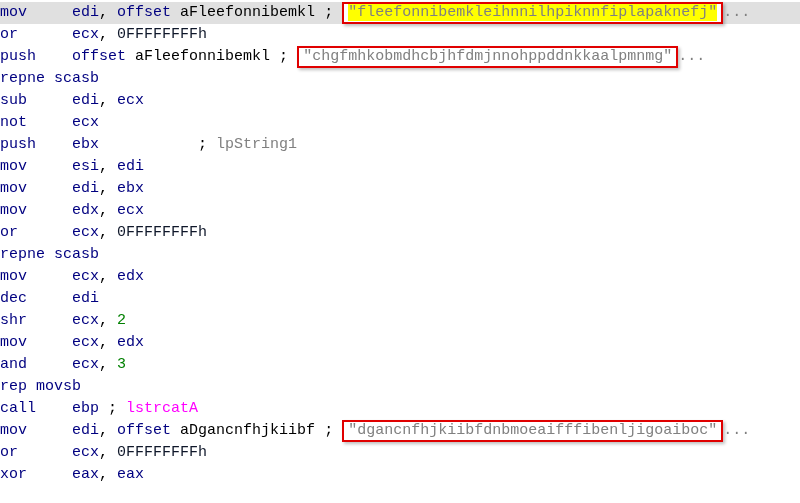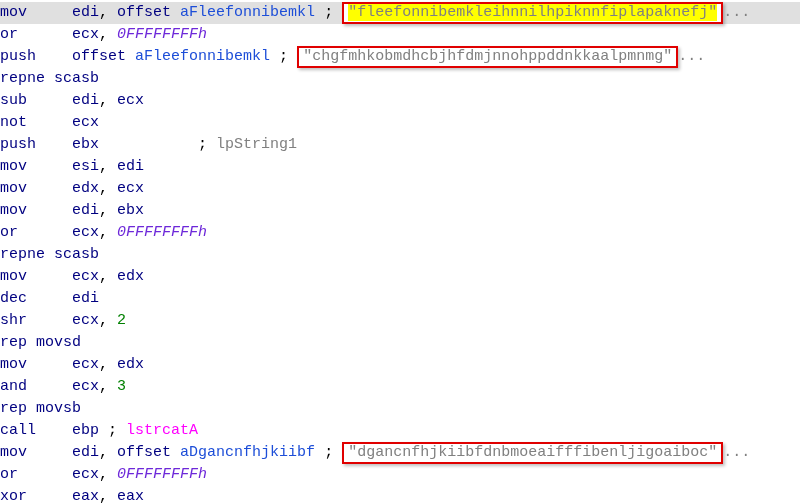--- a/index.html
+++ b/index.html
@@ -16,23 +16,23 @@
   }
   .line {
     white-space: pre;
     line-height: 22px;
     height: 22px;
     display: block;
     position: relative;
   }
   .mnemonic { color: #000080; margin-top: 8px; }
   .reg { color: #000080; }
-  .hex { color: #6d28d9; font-style: italic; }
+  .hex { color: #0f172a; }
   .dec { color: #008000; }
-  .sym { color: #1d4ed8; }
+  .sym { color: #000000; }
   .comment { color: #808080; }
   .func { color: #ff00ff; margin-top: 48px; }
   .kw { color: #000080; }
   .hl-line { background: #e0e0e0; }
   .hl-str { background: #ffff00; color: #808080; }
   .boxed {
     border: 2px solid #e00000;
     padding: 0 4px 0 4px;
     display: inline-block;
     line-height: 18px;
@@ -48,28 +48,27 @@
 
 <div class="listing" id="listing">
     <div class="line hl-line"><span class="mnemonic">mov</span>     <span class="reg">edi</span><span class="text-black">, </span><span class="kw">offset</span> <span class="sym">aFleefonnibemkl</span> <span class="text-black">; </span><span class="boxed"><span class="hl-str">"fleefonnibemkleihnnilhpiknnfiplapaknefj"</span></span><span class="comment">...</span></div>
     <div class="line"><span class="mnemonic">or</span>      <span class="reg">ecx</span><span class="text-black">, </span><span class="hex">0FFFFFFFFh</span></div>
     <div class="line"><span class="mnemonic">push</span>    <span class="kw">offset</span> <span class="sym">aFleefonnibemkl</span> <span class="text-black">; </span><span class="boxed"><span class="comment">"chgfmhkobmdhcbjhfdmjnnohppddnkkaalpmnmg"</span></span><span class="comment">...</span></div>
     <div class="line"><span class="mnemonic">repne scasb</span> </div>
     <div class="line"><span class="mnemonic">sub</span>     <span class="reg">edi</span><span class="text-black">, </span><span class="reg">ecx</span></div>
     <div class="line"><span class="mnemonic">not</span>     <span class="reg">ecx</span></div>
     <div class="line"><span class="mnemonic">push</span>    <span class="reg">ebx</span>           <span class="text-black">; </span><span class="comment">lpString1</span></div>
     <div class="line"><span class="mnemonic">mov</span>     <span class="reg">esi</span><span class="text-black">, </span><span class="reg">edi</span></div>
+    <div class="line"><span class="mnemonic">mov</span>     <span class="reg">edi</span><span class="text-black">, </span><span class="reg">ebx</span></div>
     <div class="line"><span class="mnemonic">mov</span>     <span class="reg">edx</span><span class="text-black">, </span><span class="reg">ecx</span></div>
-    <div class="line"><span class="mnemonic">mov</span>     <span class="reg">edi</span><span class="text-black">, </span><span class="reg">ebx</span></div>
     <div class="line"><span class="mnemonic">or</span>      <span class="reg">ecx</span><span class="text-black">, </span><span class="hex">0FFFFFFFFh</span></div>
     <div class="line"><span class="mnemonic">repne scasb</span> </div>
     <div class="line"><span class="mnemonic">mov</span>     <span class="reg">ecx</span><span class="text-black">, </span><span class="reg">edx</span></div>
     <div class="line"><span class="mnemonic">dec</span>     <span class="reg">edi</span></div>
     <div class="line"><span class="mnemonic">shr</span>     <span class="reg">ecx</span><span class="text-black">, </span><span class="dec">2</span></div>
-    <div class="line"><span class="mnemonic">rep movsd</span> </div>
     <div class="line"><span class="mnemonic">mov</span>     <span class="reg">ecx</span><span class="text-black">, </span><span class="reg">edx</span></div>
     <div class="line"><span class="mnemonic">and</span>     <span class="reg">ecx</span><span class="text-black">, </span><span class="dec">3</span></div>
     <div class="line"><span class="mnemonic">rep movsb</span> </div>
     <div class="line"><span class="mnemonic">call</span>    <span class="reg">ebp</span> <span class="text-black">; </span><span class="func">lstrcatA</span></div>
     <div class="line"><span class="mnemonic">mov</span>     <span class="reg">edi</span><span class="text-black">, </span><span class="kw">offset</span> <span class="sym">aDgancnfhjkiibf</span> <span class="text-black">; </span><span class="boxed"><span class="comment">"dgancnfhjkiibfdnbmoeaifffibenljigoaiboc"</span></span><span class="comment">...</span></div>
     <div class="line"><span class="mnemonic">or</span>      <span class="reg">ecx</span><span class="text-black">, </span><span class="hex">0FFFFFFFFh</span></div>
     <div class="line"><span class="mnemonic">xor</span>     <span class="reg">eax</span><span class="text-black">, </span><span class="reg">eax</span></div>
   </div>
 
 </body></html>

